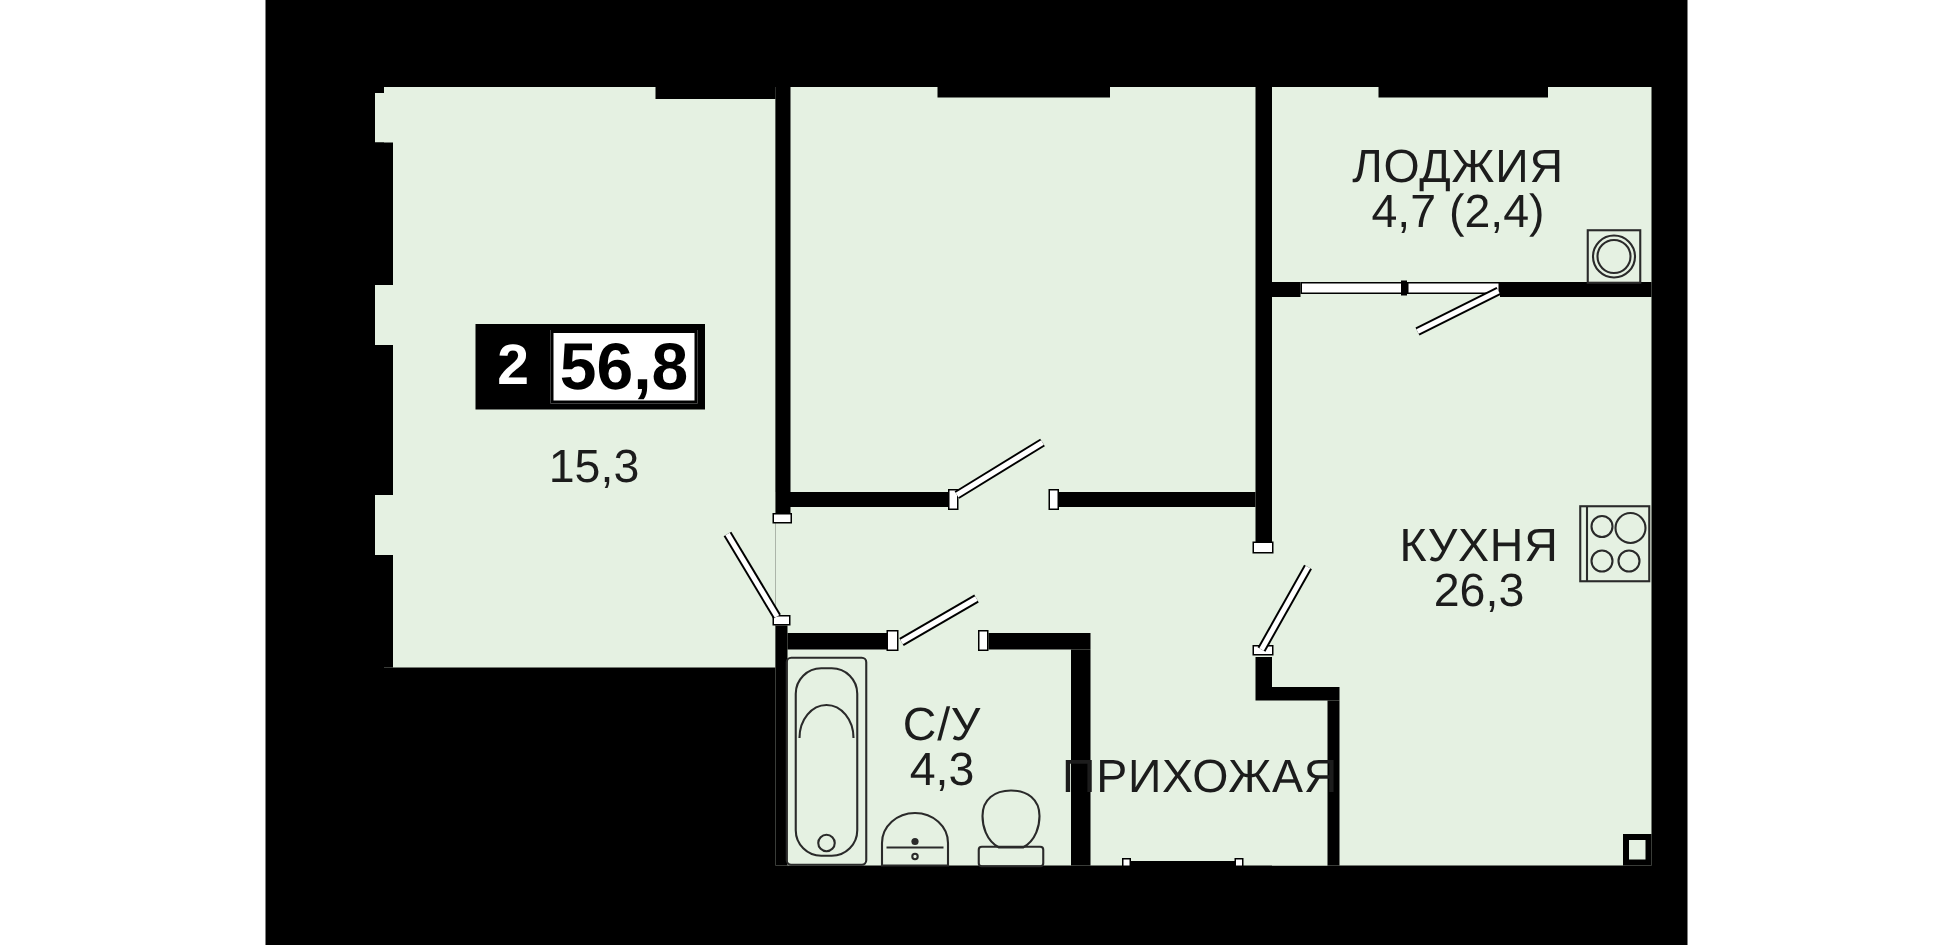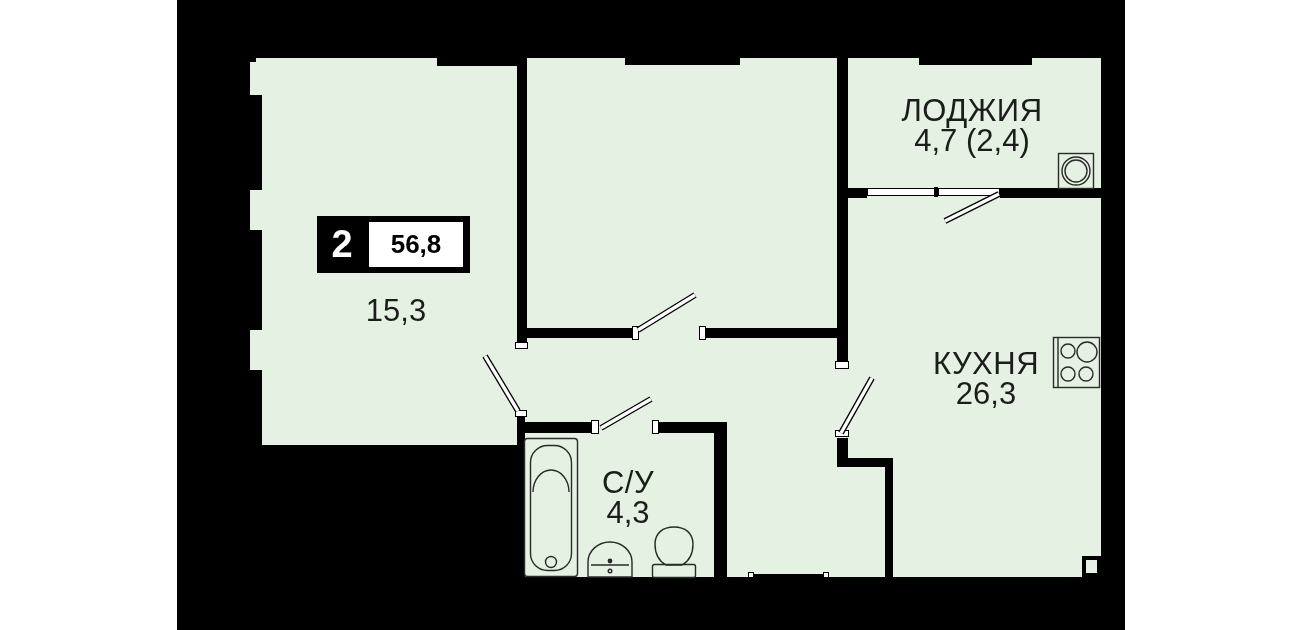--- a/index.html
+++ b/index.html
@@ -8,21 +8,21 @@
   #canvas{position:absolute;left:177px;top:0;width:948px;height:630px;background:#000000;}
   .room{position:absolute;background:#e5f1e2;}
   .wall{position:absolute;background:#000000;}
   .label{position:absolute;transform:translate(-50%,-50%);text-align:center;
          color:#1c1c1c;font-size:31px;line-height:30px;letter-spacing:0.5px;white-space:nowrap;}
   .label .area{letter-spacing:0;}
   #badge{position:absolute;left:140px;top:216px;width:153px;height:57px;background:#000000;
          display:flex;align-items:center;}
   #badge .rooms-num{width:50px;text-align:center;color:#ffffff;font-size:38px;font-weight:bold;}
   #badge .area-box{margin:5px 5px 5px 0;flex:1;height:45px;background:#ffffff;border:2px solid #000;
-         display:flex;align-items:center;justify-content:center;color:#000;font-size:26px;font-weight:bold;}
+         display:flex;align-items:center;justify-content:center;color:#000;font-size:44px;font-weight:bold;}
   svg{position:absolute;left:0;top:0;}
   .fx{stroke:#2a2a2a;stroke-width:1.4;fill:none;}
 </style>
 </head>
 <body>
 
 <div id="stage">
   <div id="canvas">
 
     <div class="room" style="left:79px; top:58px; width:261px;height:387px;"></div>
@@ -140,20 +140,21 @@
     </div>
     <div class="label" style="left:809px;top:379px;">
       <div>КУХНЯ</div>
       <div class="area">26,3</div>
     </div>
     <div class="label" style="left:451px;top:498px;">
       <div>С/У</div>
       <div class="area">4,3</div>
     </div>
     <div class="label" style="left:623px;top:518px;">
+      <div>ПРИХОЖАЯ</div>
     </div>
 
     <div id="badge">
       <div class="rooms-num">2</div>
       <div class="area-box">56,8</div>
     </div>
 
   </div>
 </div>
 

